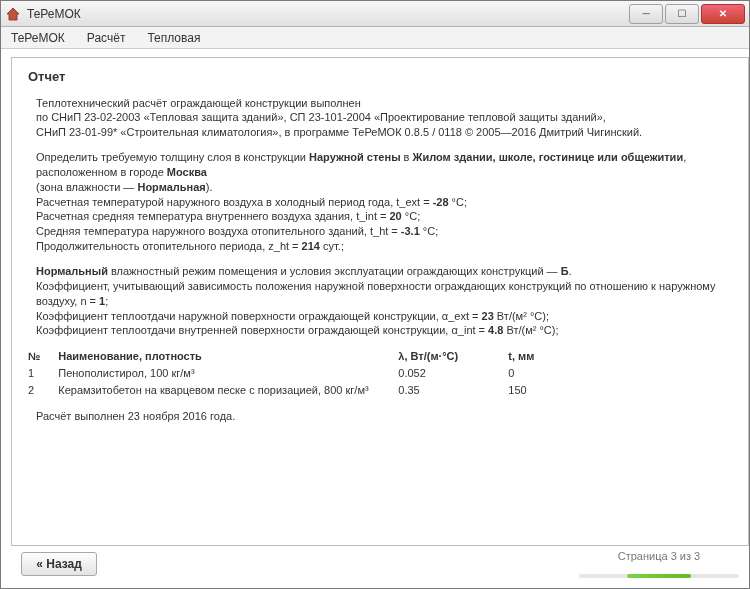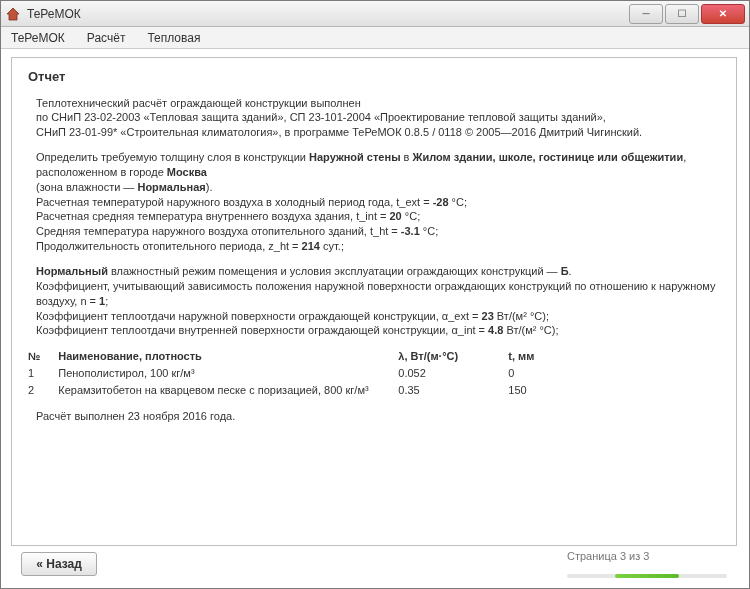--- a/index.html
+++ b/index.html
@@ -8,31 +8,31 @@
   .window { width:750px; height:589px; background:#ffffff; border:1px solid #7a7a7a; position:relative; display:flex; flex-direction:column; }
   .titlebar { height:26px; background:linear-gradient(#f7f7f7,#e1e1e1); border-bottom:1px solid #b5b5b5; display:flex; align-items:center; padding:0 4px; }
   .titlebar .app-icon { width:16px; height:16px; margin-right:6px; display:flex; align-items:center; justify-content:center; }
   .titlebar .title { flex:1; font-size:12px; color:#333; }
   .win-controls { display:flex; gap:2px; }
   .win-btn { width:34px; height:20px; border:1px solid #a0a0a0; background:linear-gradient(#f5f5f5,#dcdcdc); border-radius:3px; display:flex; align-items:center; justify-content:center; font-size:10px; color:#444; cursor:pointer; }
   .win-btn.close { background:linear-gradient(#e67,#c43); color:#fff; border-color:#a33; width:44px; }
   .win-btn.close span { font-weight:bold; }
   .menubar { height:22px; background:#f3f3f3; border-bottom:1px solid #ccc; display:flex; align-items:center; padding:0 10px; gap:22px; font-size:12px; color:#333; }
   .menubar .menu-item { cursor:pointer; }
-  .content-wrap { flex:1; padding:8px 12px 6px 10px; display:flex; flex-direction:column; overflow:hidden; }
+  .content-wrap { flex:1; padding:8px 0 6px 10px; display:flex; flex-direction:column; overflow:hidden; }
   .report { flex:1; background:#fff; border:1px solid #bfbfbf; padding:10px 16px; overflow:auto; line-height:1.35; color:#333; }
   .report h1 { font-size:13px; margin:0 0 10px 0; font-weight:bold; }
   .report p { margin:0 0 10px 8px; }
   .report b { font-weight:bold; }
   table.data { border-collapse:collapse; margin:4px 0 10px 0; }
   table.data th, table.data td { text-align:left; padding:1px 18px 1px 0; font-size:11px; vertical-align:top; }
   table.data th { font-weight:bold; border-bottom:0; }
   .footer { height:36px; display:flex; align-items:center; padding:0 10px; justify-content:space-between; }
   .btn { border:1px solid #a8a8a8; background:linear-gradient(#fefefe,#e3e3e3); border-radius:3px; padding:4px 14px; font-size:12px; color:#333; cursor:pointer; min-width:76px; text-align:center;font-weight:bold; }
-  .page-status { font-size:11px; color:#777; display:flex; flex-direction:column; gap:12px; }
+  .page-status { font-size:11px; color:#777; display:flex; flex-direction:column; align-items:center; gap:12px; }
   .progress { width:160px; height:4px; background:#e6e6e6; border-radius:2px; overflow:hidden; position:relative; }
   .progress .bar { position:absolute; left:30%; width:40%; top:0; bottom:0; background:linear-gradient(90deg,#7bd141,#5dbb2a); border-radius:2px; }
   .col-num { width:30px; }
   .col-name { width:340px;margin-left:24px; }
   .col-lambda { width:110px; }
   .col-t { width:60px; }
 </style>
 </head>
 <body>
 

